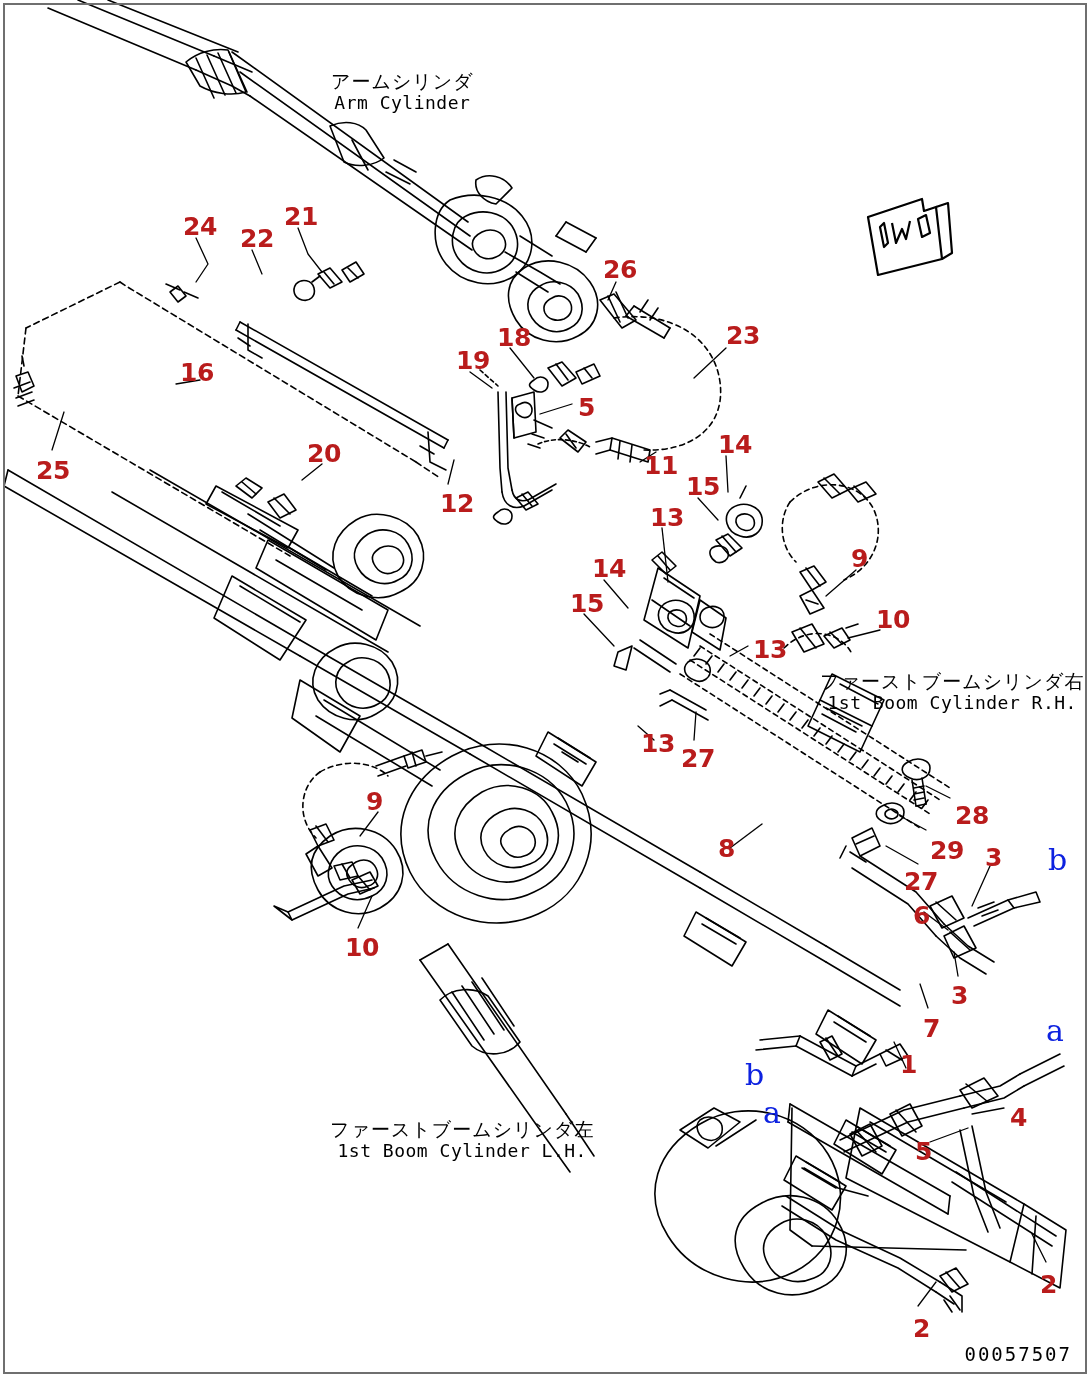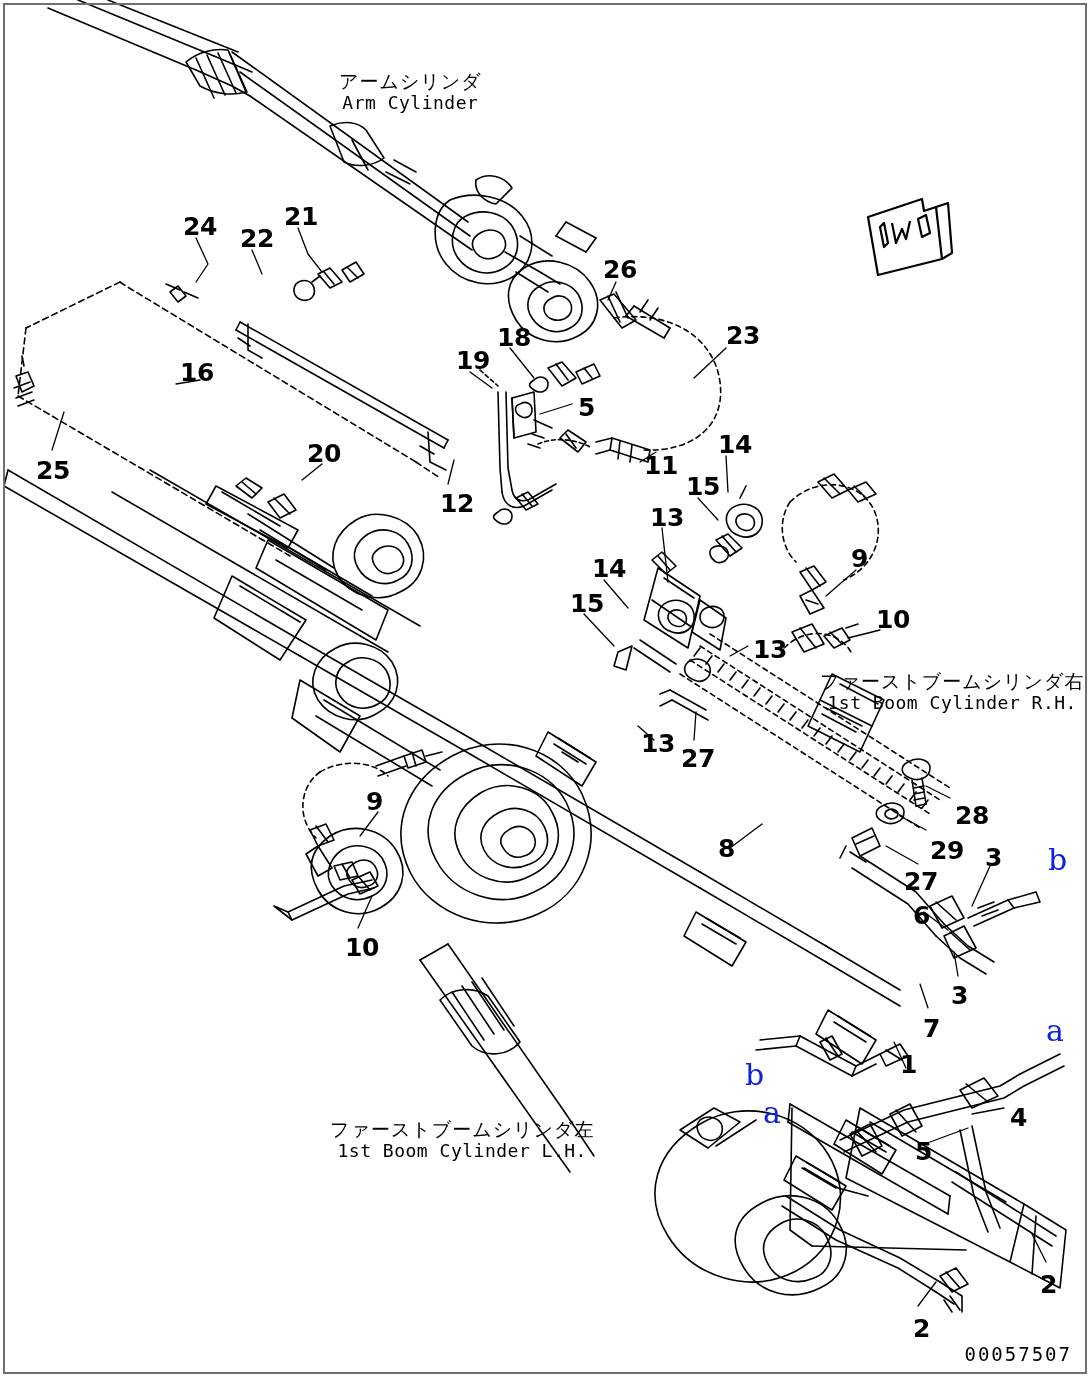--- a/index.html
+++ b/index.html
@@ -7,21 +7,21 @@
   #sheet{
     position:relative;width:1090px;height:1377px;background:#ffffff;
     box-sizing:border-box;overflow:hidden;
   }
   #border{
     position:absolute;left:3px;top:3px;right:3px;bottom:3px;
     border:2px solid #6f6f6f;box-sizing:border-box;pointer-events:none;
   }
   #art{position:absolute;left:0;top:0;width:1090px;height:1377px;}
   .callout{
-    position:absolute;color:#000000;font-family:"DejaVu Sans",sans-serif;
+    position:absolute;color:#b91c1c;font-family:"DejaVu Sans",sans-serif;
     font-weight:bold;font-size:25px;line-height:1;white-space:nowrap;
     letter-spacing:-0.5px;
   }
   .letter{
     position:absolute;color:#0d22e0;font-family:"DejaVu Serif",serif;
     font-size:30px;line-height:1;white-space:nowrap;
   }
   .cap{
     position:absolute;color:#000000;white-space:nowrap;line-height:1.18;
   }
@@ -533,21 +533,21 @@
   <svg id="fwd" viewBox="0 0 100 85" xmlns="http://www.w3.org/2000/svg">
     <g fill="none" stroke="#000000" stroke-width="2.2" stroke-linejoin="round">
       <path d="M6 24 L60 6 L62 18 L74 14 L80 66 L16 82 Z"></path>
       <path d="M80 66 L90 60 L86 10 L74 14"></path>
       <path d="M18 34 L22 30 L26 50 L22 54 Z"></path>
       <path d="M30 30 L34 50 L40 36 L44 46 L48 28"></path>
       <path d="M56 26 L60 44 L68 40 L64 22 Z"></path>
     </g>
   </svg>
 
-  <div class="cap ctr" style="left:339px;top:70px;">
+  <div class="cap ctr" style="left:331px;top:70px;">
     <span class="jp">アームシリンダ</span>
     <span class="en">Arm Cylinder</span>
   </div>
 
   <div class="cap ctr" style="left:820px;top:670px;">
     <span class="jp">ファーストブームシリンダ右</span>
     <span class="en">1st Boom Cylinder R.H.</span>
   </div>
 
   <div class="cap ctr" style="left:330px;top:1118px;">

